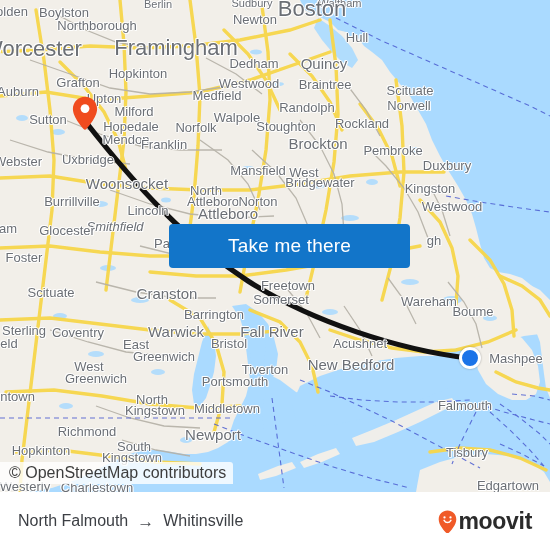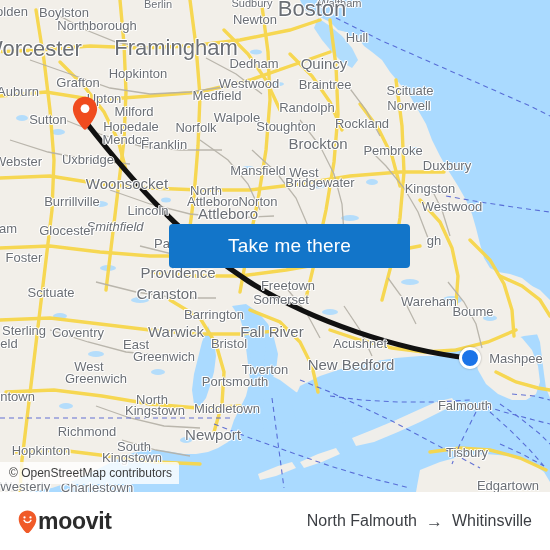--- a/index.html
+++ b/index.html
@@ -101,21 +101,21 @@
   
   #attribution {
     position: absolute;
     left: 0;
     top: 462px;
     height: 22px;
     line-height: 22px;
     padding: 0 7px 0 9px;
     background: rgba(255,255,255,.80);
     color: #3d3d3d;
-    font-size: 12px;
+    font-size: 16px;
     font-family: "Liberation Sans", sans-serif;
     border-radius: 0 3px 0 0;
     text-align: right;
   }
 
   
   #footer {
     position: absolute;
     left: 0;
     top: 492px;
@@ -366,21 +366,20 @@
         <div class="lbl s3" style="left: 452px; top: 206px;">Westwood</div>
         <div class="lbl s3" style="left: 72px; top: 201px;">Burrillville</div>
         <div class="lbl s3" style="left: 148px; top: 210px;">Lincoln</div>
         <div class="lbl s4" style="left: 228px; top: 213px;">Attleboro</div>
         <div class="lbl s3" style="left: 115px; top: 226px; font-style: italic;">Smithfield</div>
         <div class="lbl s3" style="left: 67px; top: 230px;">Glocester</div>
         <div class="lbl s3" style="left: 8px; top: 228px;">am</div>
         <div class="lbl s3" style="left: 162px; top: 243px;">Pa</div>
         <div class="lbl s3" style="left: 394px; top: 240px; margin-left: 40px;">gh</div>
         <div class="lbl s3" style="left: 24px; top: 257px;">Foster</div>
-        <div class="lbl s4" style="left: 178px; top: 272px;">Providence</div>
         <div class="lbl s3" style="left: 288px; top: 285px;">Freetown</div>
         <div class="lbl s4" style="left: 167px; top: 293px;">Cranston</div>
         <div class="lbl s3" style="left: 281px; top: 299px;">Somerset</div>
         <div class="lbl s3" style="left: 51px; top: 292px;">Scituate</div>
         <div class="lbl s3" style="left: 429px; top: 301px;">Wareham</div>
         <div class="lbl s3" style="left: 473px; top: 311px;">Boume</div>
         <div class="lbl s3" style="left: 214px; top: 314px;">Barrington</div>
         <div class="lbl s3" style="left: 24px; top: 330px;">Sterling</div>
         <div class="lbl s3" style="left: 78px; top: 332px;">Coventry</div>
         <div class="lbl s4" style="left: 176px; top: 331px;">Warwick</div>
@@ -422,32 +421,32 @@
 
     <div id="origin-marker"></div>
 
     <button id="cta">Take me there</button>
 
     <div id="attribution">© OpenStreetMap contributors</div>
   </div>
 
   <div id="footer">
 
+    <div id="route-summary">
+      <span>North Falmouth</span>
+      <span id="route-arrow">→</span>
+      <span>Whitinsville</span>
+    </div>
+
     <div id="brand">
       <span style="display:inline-block;line-height:0;">
         <svg width="19" height="23" viewBox="0 0 19 23" xmlns="http://www.w3.org/2000/svg">
           <path d="M9.5 0.6C4.6 0.6 0.7 4.5 0.7 9.4c0 6.1 7.3 13.2 8.3 14.1 0.3 0.3 0.7 0.3 1 0
                    1-0.9 8.3-8 8.3-14.1C18.3 4.5 14.4 0.6 9.5 0.6z" fill="#f05a28"></path>
           <circle cx="6.5" cy="7.4" r="1.15" fill="#ffffff"></circle>
           <circle cx="12.5" cy="7.4" r="1.15" fill="#ffffff"></circle>
           <path d="M6.1 10.4c0.9 1.5 2.0 2.2 3.4 2.2s2.5-0.7 3.4-2.2" stroke="#ffffff" stroke-width="1.5" fill="none" stroke-linecap="round"></path>
         </svg>
       </span>
       <span id="brand-wordmark">moovit</span>
     </div>
-
-    <div id="route-summary">
-      <span>North Falmouth</span>
-      <span id="route-arrow">→</span>
-      <span>Whitinsville</span>
-    </div>
   </div>
 </div>
 
 </body></html>

